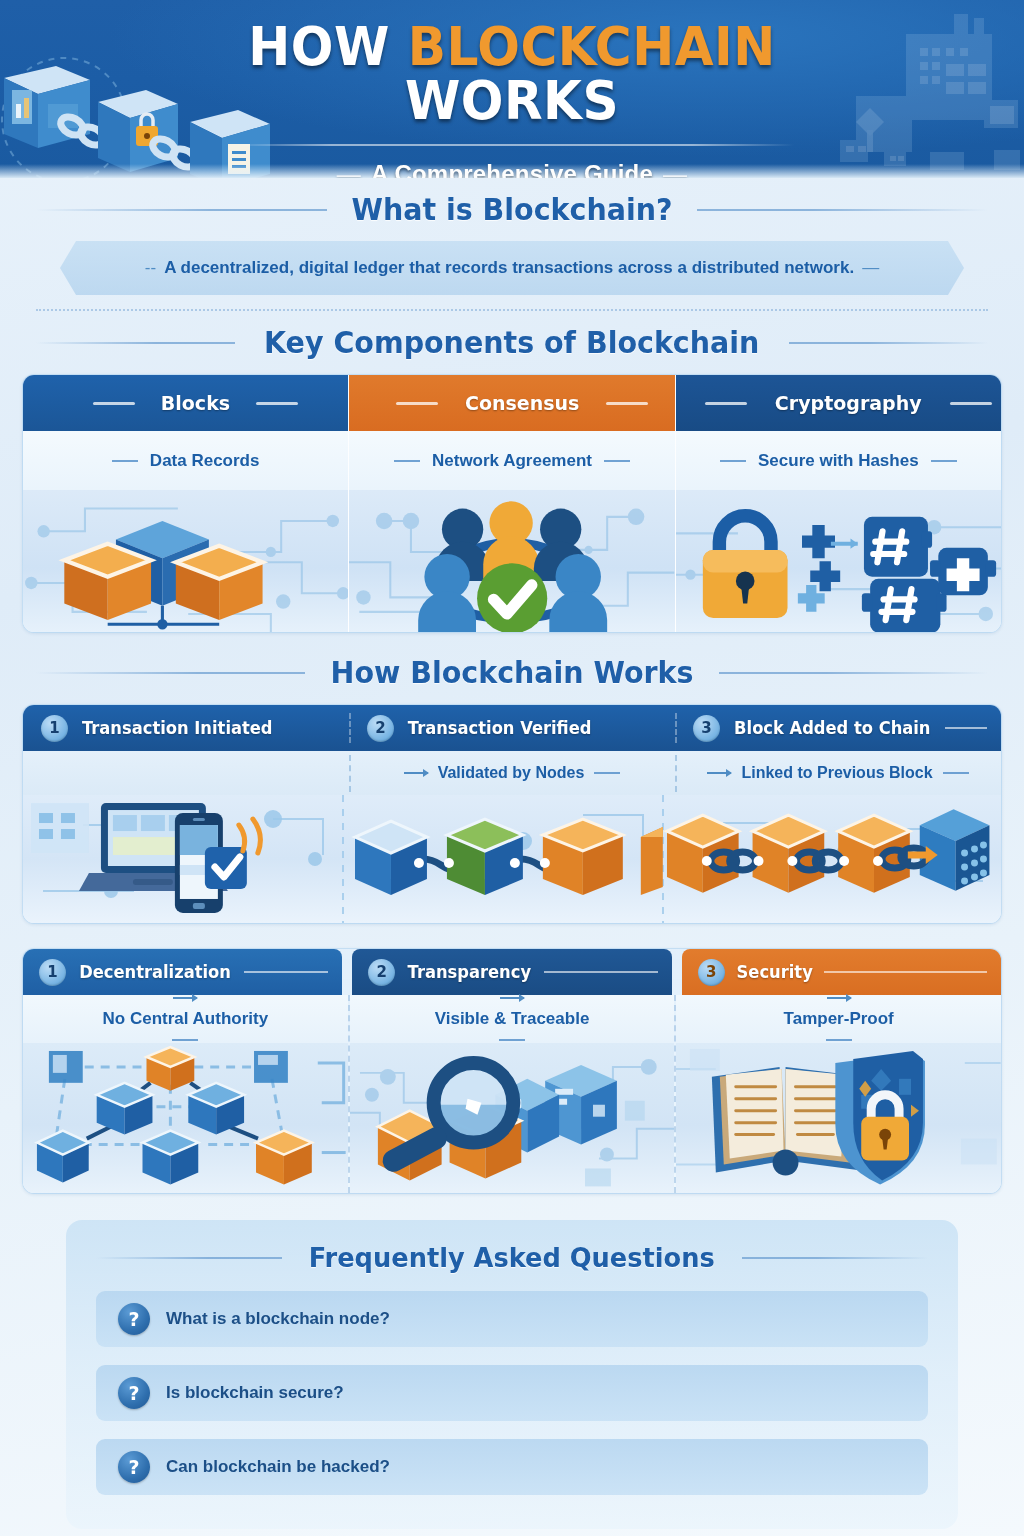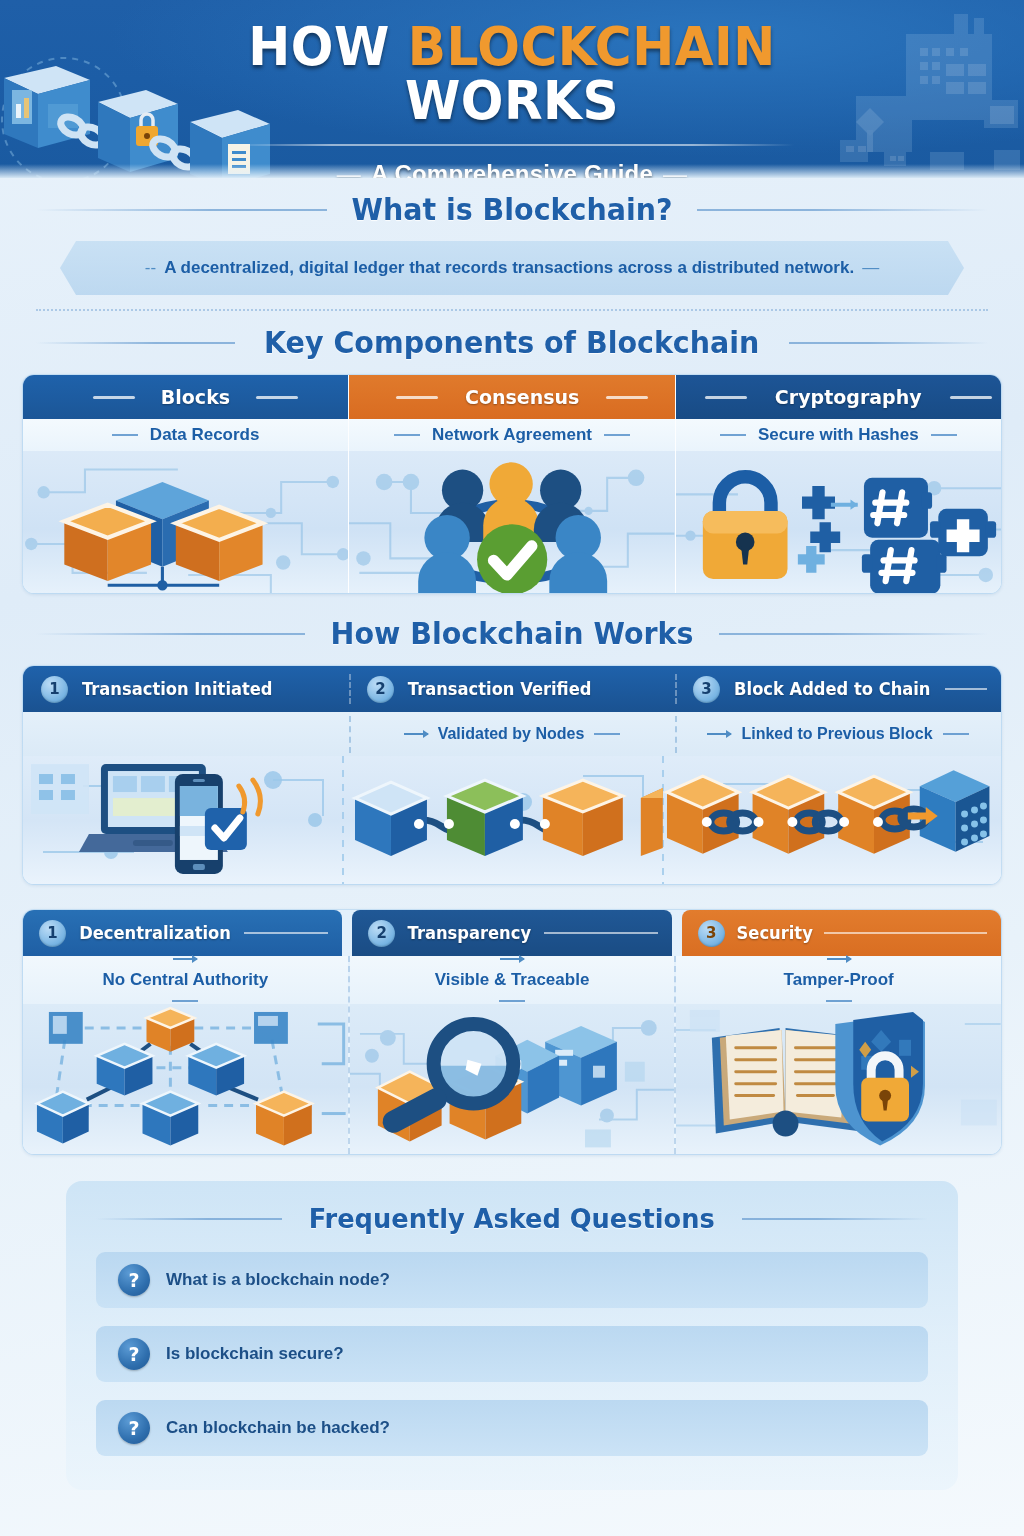--- a/index.html
+++ b/index.html
@@ -84,34 +84,34 @@
     border: 1px solid rgba(160,200,235,.55);
     overflow: hidden;
     box-shadow: 0 1px 3px rgba(60,110,160,.12);
   }
 
   .cards3 { display:flex; }
   .card { flex:1; position:relative; }
   .card + .card { border-left: 1px solid rgba(255,255,255,.9); }
 
   .card-head {
-    height: 44px; display:flex; align-items:center; justify-content:center; gap:24px;
+    height: 56px; display:flex; align-items:center; justify-content:center; gap:24px;
     color:#fff; position:relative;padding-left:20px;
   }
   .card-head.blue-d { background: linear-gradient(180deg, #1f62ab 0%, #1b5697 100%); }
   .card-head.blue-n { background: linear-gradient(180deg, #1d5596 0%, #184b85 100%); }
   .card-head.orange { background: linear-gradient(180deg, #e07a2c 0%, #d96c21 100%); }
   .card-head-label {
     font-size: 20px; font-weight: 900; font-family:"DejaVu Sans", sans-serif;
     text-shadow: 0 1px 2px rgba(0,0,0,.35); transform: scaleX(.95); white-space:nowrap;
   }
   .hd-dash { width:42px; height:3px; border-radius:2px; background: rgba(255,255,255,.75); flex:none; }
 
   .card-sub {
-    height: 32px; display:flex; align-items:center; justify-content:center; gap:12px;
+    height: 59px; display:flex; align-items:center; justify-content:center; gap:12px;
     background: linear-gradient(180deg, #f4fafe 0%, #eaf4fc 100%);
   }
   .card-sub-label { font-size:17px; font-weight:700; color:#1c5ea6; white-space:nowrap; }
   .sub-dash { width:26px; height:2px; background: rgba(80,140,200,.8); flex:none; }
 
   .card-art {
     height: 142px; position: relative; overflow: hidden;
     background: linear-gradient(180deg, #dceaf8 0%, #cfe2f5 55%, #e6f1fb 100%);
   }
 

